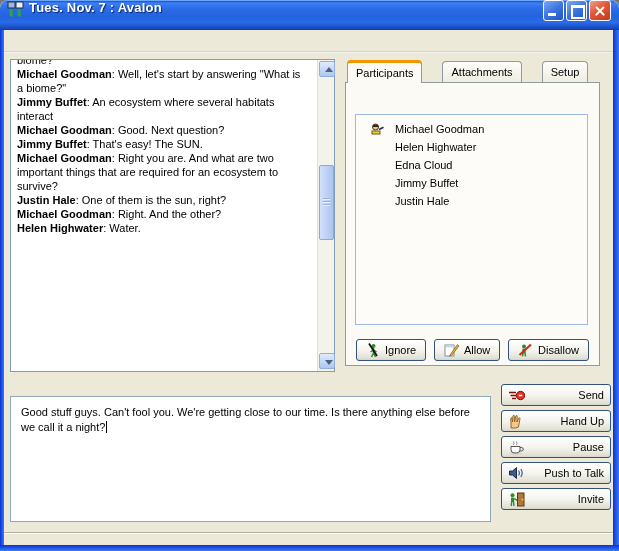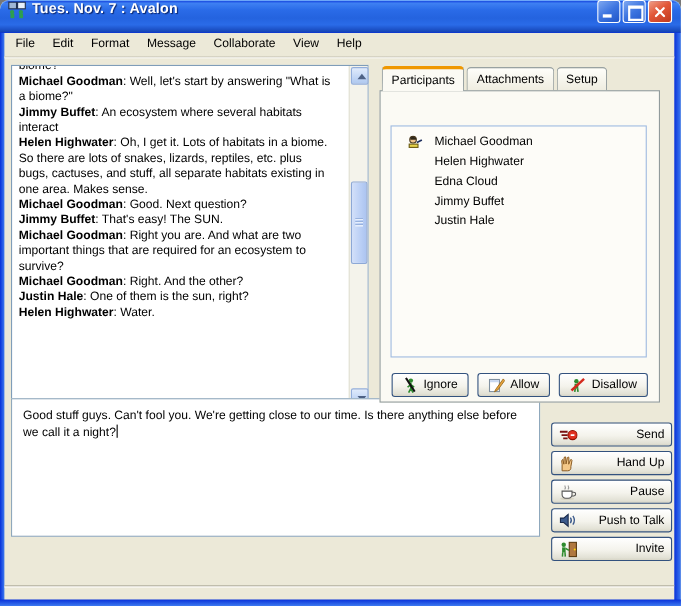--- a/index.html
+++ b/index.html
@@ -78,21 +78,21 @@
     background:linear-gradient(90deg,#D3E0F9,#BACFF5 60%,#ACC4F0);
     border:1px solid #8DA8D6; border-radius:2px; cursor:grab;
   }
   .sb-thumb::after {
     content:""; position:absolute; left:3px; right:3px; top:32px; height:8px;
     background:repeating-linear-gradient(180deg,#98B2DE 0 1px,#E6EEFB 1px 2px,transparent 2px 3px);
   }
   
   .tabs {
     position:absolute; left:347px; top:59px; height:23px;
-    display:flex; align-items:flex-end; gap:2px; z-index:3;
+    display:flex; align-items:flex-end; gap:20px; z-index:3;
   }
   .tab {
     height:21px; padding:0 8px; font-size:11px;
     display:flex; align-items:center;
     background:linear-gradient(#FEFEFA,#EFEDE0);
     border:1px solid #919B9C; border-bottom:none; border-radius:4px 4px 0 0;
     cursor:pointer; white-space:nowrap;
   }
   .tab.active {
     height:23px; background:#FBFAF4; border-top:3px solid #EF9700;
@@ -118,21 +118,21 @@
     height:22px; cursor:pointer;
     box-shadow: inset 0 1px 0 #fff;
   }
   .mod-buttons {
     position:absolute; left:356px; top:339px; width:233px;
     display:flex; justify-content:space-between; z-index:2;
   }
   .mod-buttons .xp-btn { padding:0 9px; }
   
   .composer {
-    position:absolute; left:10px; top:362px; width:481px; height:126px;
+    position:absolute; left:10px; top:396px; width:481px; height:126px;
     background:#fff; border:1px solid #8FA8BC;
     font-size:11px; line-height:15px; padding:8px 10px; color:#000; cursor:text;
   }
   .caret { display:inline-block; width:1px; height:12px; background:#000; vertical-align:-2px; margin-left:1px; }
   
   .action-stack { position:absolute; left:501px; top:384px; width:110px; }
   .action-stack .xp-btn { width:110px; margin-bottom:4px; }
   
   .status-bar {
     position:absolute; left:4px; right:6px; top:532px; height:13px;
@@ -160,61 +160,43 @@
     <span class="title-buttons">
       <span class="tb-btn tb-min"></span>
       <span class="tb-btn tb-max"></span>
       <span class="tb-btn tb-close"></span>
     </span>
   </div>
   <div class="frame-left"></div>
   <div class="frame-right"></div>
   <div class="frame-bottom"></div>
 
-  <div class="menubar">
-
-      <span class="menu-item">File</span>
-
-      <span class="menu-item">Edit</span>
-
-      <span class="menu-item">Format</span>
-
-      <span class="menu-item">Message</span>
-
-      <span class="menu-item">Collaborate</span>
-
-      <span class="menu-item">View</span>
-
-      <span class="menu-item">Help</span>
-
-  </div>
   <div class="menu-divider"></div>
 
   <div class="transcript">
     <div class="transcript-text">
       <div class="transcript-inner">
         <div class="msg">biome?</div>
 
           <div class="msg"><span class="author">Michael Goodman</span><span class="sep">: </span><span class="msg-body">Well, let's start by answering "What is a biome?"</span></div>
 
           <div class="msg"><span class="author">Jimmy Buffet</span><span class="sep">: </span><span class="msg-body">An ecosystem where several habitats interact</span></div>
 
 
-          <div class="msg"><span class="author">Helen Highwater</span><span class="sep">: </span><span class="msg-body">Oh, I get it. Lots of habitats in a biome. So there are lots of snakes, lizards, reptiles, etc. plus bugs, cactuses, and stuff, all separate habitats existing in one area. Makes sense.</span></div>
 
           <div class="msg"><span class="author">Michael Goodman</span><span class="sep">: </span><span class="msg-body">Good. Next question?</span></div>
 
 
           <div class="msg"><span class="author">Jimmy Buffet</span><span class="sep">: </span><span class="msg-body">That's easy! The SUN.</span></div>
 
           <div class="msg"><span class="author">Michael Goodman</span><span class="sep">: </span><span class="msg-body">Right you are. And what are two important things that are required for an ecosystem to survive?</span></div>
 
+          <div class="msg"><span class="author">Justin Hale</span><span class="sep">: </span><span class="msg-body">One of them is the sun, right?</span></div>
+
           <div class="msg"><span class="author">Michael Goodman</span><span class="sep">: </span><span class="msg-body">Right. And the other?</span></div>
-
-          <div class="msg"><span class="author">Justin Hale</span><span class="sep">: </span><span class="msg-body">One of them is the sun, right?</span></div>
 
           <div class="msg"><span class="author">Helen Highwater</span><span class="sep">: </span><span class="msg-body">Water.</span></div>
 
       </div>
     </div>
     <div class="vscroll">
       <div class="sb-btn sb-up">
           <span class="arrow"></span>
         </div>
       <div class="sb-thumb"></div>

